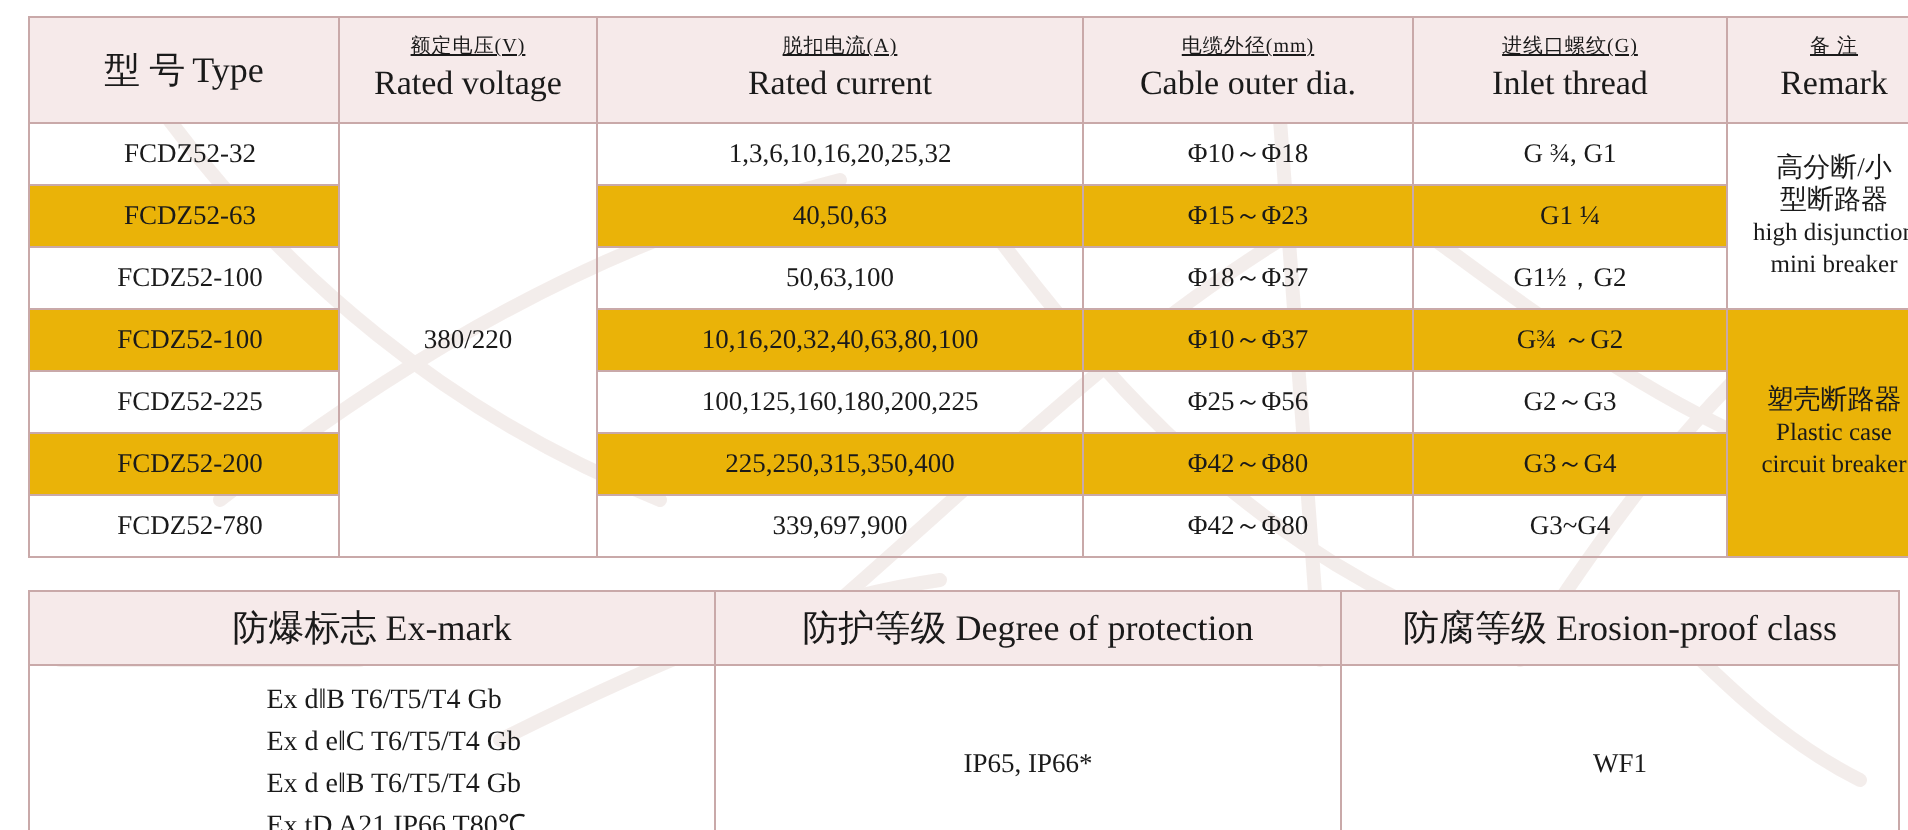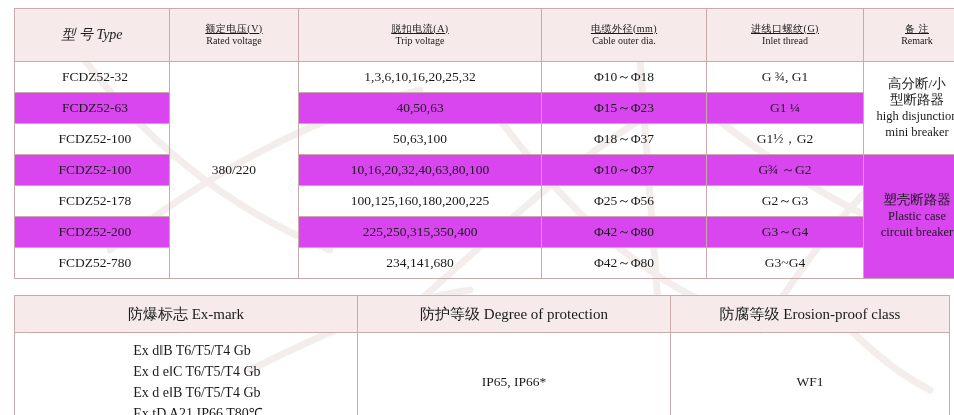--- a/index.html
+++ b/index.html
@@ -48,46 +48,46 @@
     padding: 3px 6px;
   }
 
   .spec-table thead td {
     background: #f6eaea;
     height: 44px;
     font-size: 14px;
     padding: 4px 2px;
   }
   .hdr-cn { display: block; font-size: 10px; letter-spacing: .5px; text-decoration: underline; }
-  .hdr-en { display: block; font-size: 10px; }
-  .hdr-inline { font-size: 14px; font-style: italic; }
+  .hdr-en { display: block; font-size: 17px; }
+  .hdr-inline { font-size: 18px; }
 
   .spec-table tbody td { height: 24px; }
-  .row-alt td { background: #d946ef; }
+  .row-alt td { background: #eab308; }
   .col-type { width: 150px; text-align: left; padding-left: 12px !important; font-size: 14px; }
   .col-volt { width: 124px; }
   .col-trip { width: 238px; }
   .col-cable { width: 160px; }
   .col-inlet { width: 152px; margin-left: 10px; }
   .col-remark { width: 102px; font-size: 13px; line-height: 1.3; }
   .remark-cn { display:block; font-size: 13.5px; }
   .remark-en { display:block; font-size: 12.5px; }
 
   
   .ex-table { margin-top: 16px; }
   .ex-table td {
     border: 1px solid #c9a9a9;
     text-align: center;
     vertical-align: middle;
     font-size: 13.5px;
   }
   .ex-table thead td {
     background: #f6eaea;
     height: 34px;
-    font-size: 15px;
+    font-size: 18px;
     margin-top: 23px;
   }
   .ex-col-1 { width: 340px; }
   .ex-col-2 { width: 310px; }
   .ex-col-3 { width: 276px; }
   .ex-body td { height: 96px; }
   .ex-list { display: inline-block; text-align: left; line-height: 1.5; font-size: 14px; }
   .ex-list div { white-space: nowrap; margin-left: 24px; }
 </style>
 </head>
@@ -116,21 +116,21 @@
         <td class="col-type" style="text-align:center;padding-left:2px !important;">
           <span class="hdr-inline">型  号</span>
           <span class="hdr-inline">Type</span>
         </td>
         <td class="col-volt">
           <span class="hdr-cn">额定电压(V)</span>
           <span class="hdr-en">Rated voltage</span>
         </td>
         <td class="col-trip">
           <span class="hdr-cn">脱扣电流(A)</span>
-          <span class="hdr-en">Trip voltage</span>
+          <span class="hdr-en">Rated current</span>
         </td>
         <td class="col-cable">
           <span class="hdr-cn">电缆外径(mm)</span>
           <span class="hdr-en">Cable outer  dia.</span>
         </td>
         <td class="col-inlet">
           <span class="hdr-cn">进线口螺纹(G)</span>
           <span class="hdr-en">Inlet thread</span>
         </td>
         <td class="col-remark">
@@ -170,34 +170,34 @@
         <td class="col-trip">10,16,20,32,40,63,80,100</td>
         <td class="col-cable">Φ10～Φ37</td>
         <td class="col-inlet">G¾ ～G2</td>
         <td class="col-remark" rowspan="4">
           <span class="remark-cn">塑壳断路器</span>
           <span class="remark-en">Plastic case</span>
           <span class="remark-en">circuit breaker</span>
         </td>
       </tr>
       <tr>
-        <td class="col-type">FCDZ52-178</td>
+        <td class="col-type">FCDZ52-225</td>
         <td class="col-trip">100,125,160,180,200,225</td>
         <td class="col-cable">Φ25～Φ56</td>
         <td class="col-inlet">G2～G3</td>
       </tr>
       <tr class="row-alt">
         <td class="col-type">FCDZ52-200</td>
         <td class="col-trip">225,250,315,350,400</td>
         <td class="col-cable">Φ42～Φ80</td>
         <td class="col-inlet">G3～G4</td>
       </tr>
       <tr>
         <td class="col-type">FCDZ52-780</td>
-        <td class="col-trip">234,141,680</td>
+        <td class="col-trip">339,697,900</td>
         <td class="col-cable">Φ42～Φ80</td>
         <td class="col-inlet">G3~G4</td>
       </tr>
     </tbody>
   </table>
 
   <table class="ex-table">
     <thead>
       <tr>
         <td class="ex-col-1">

